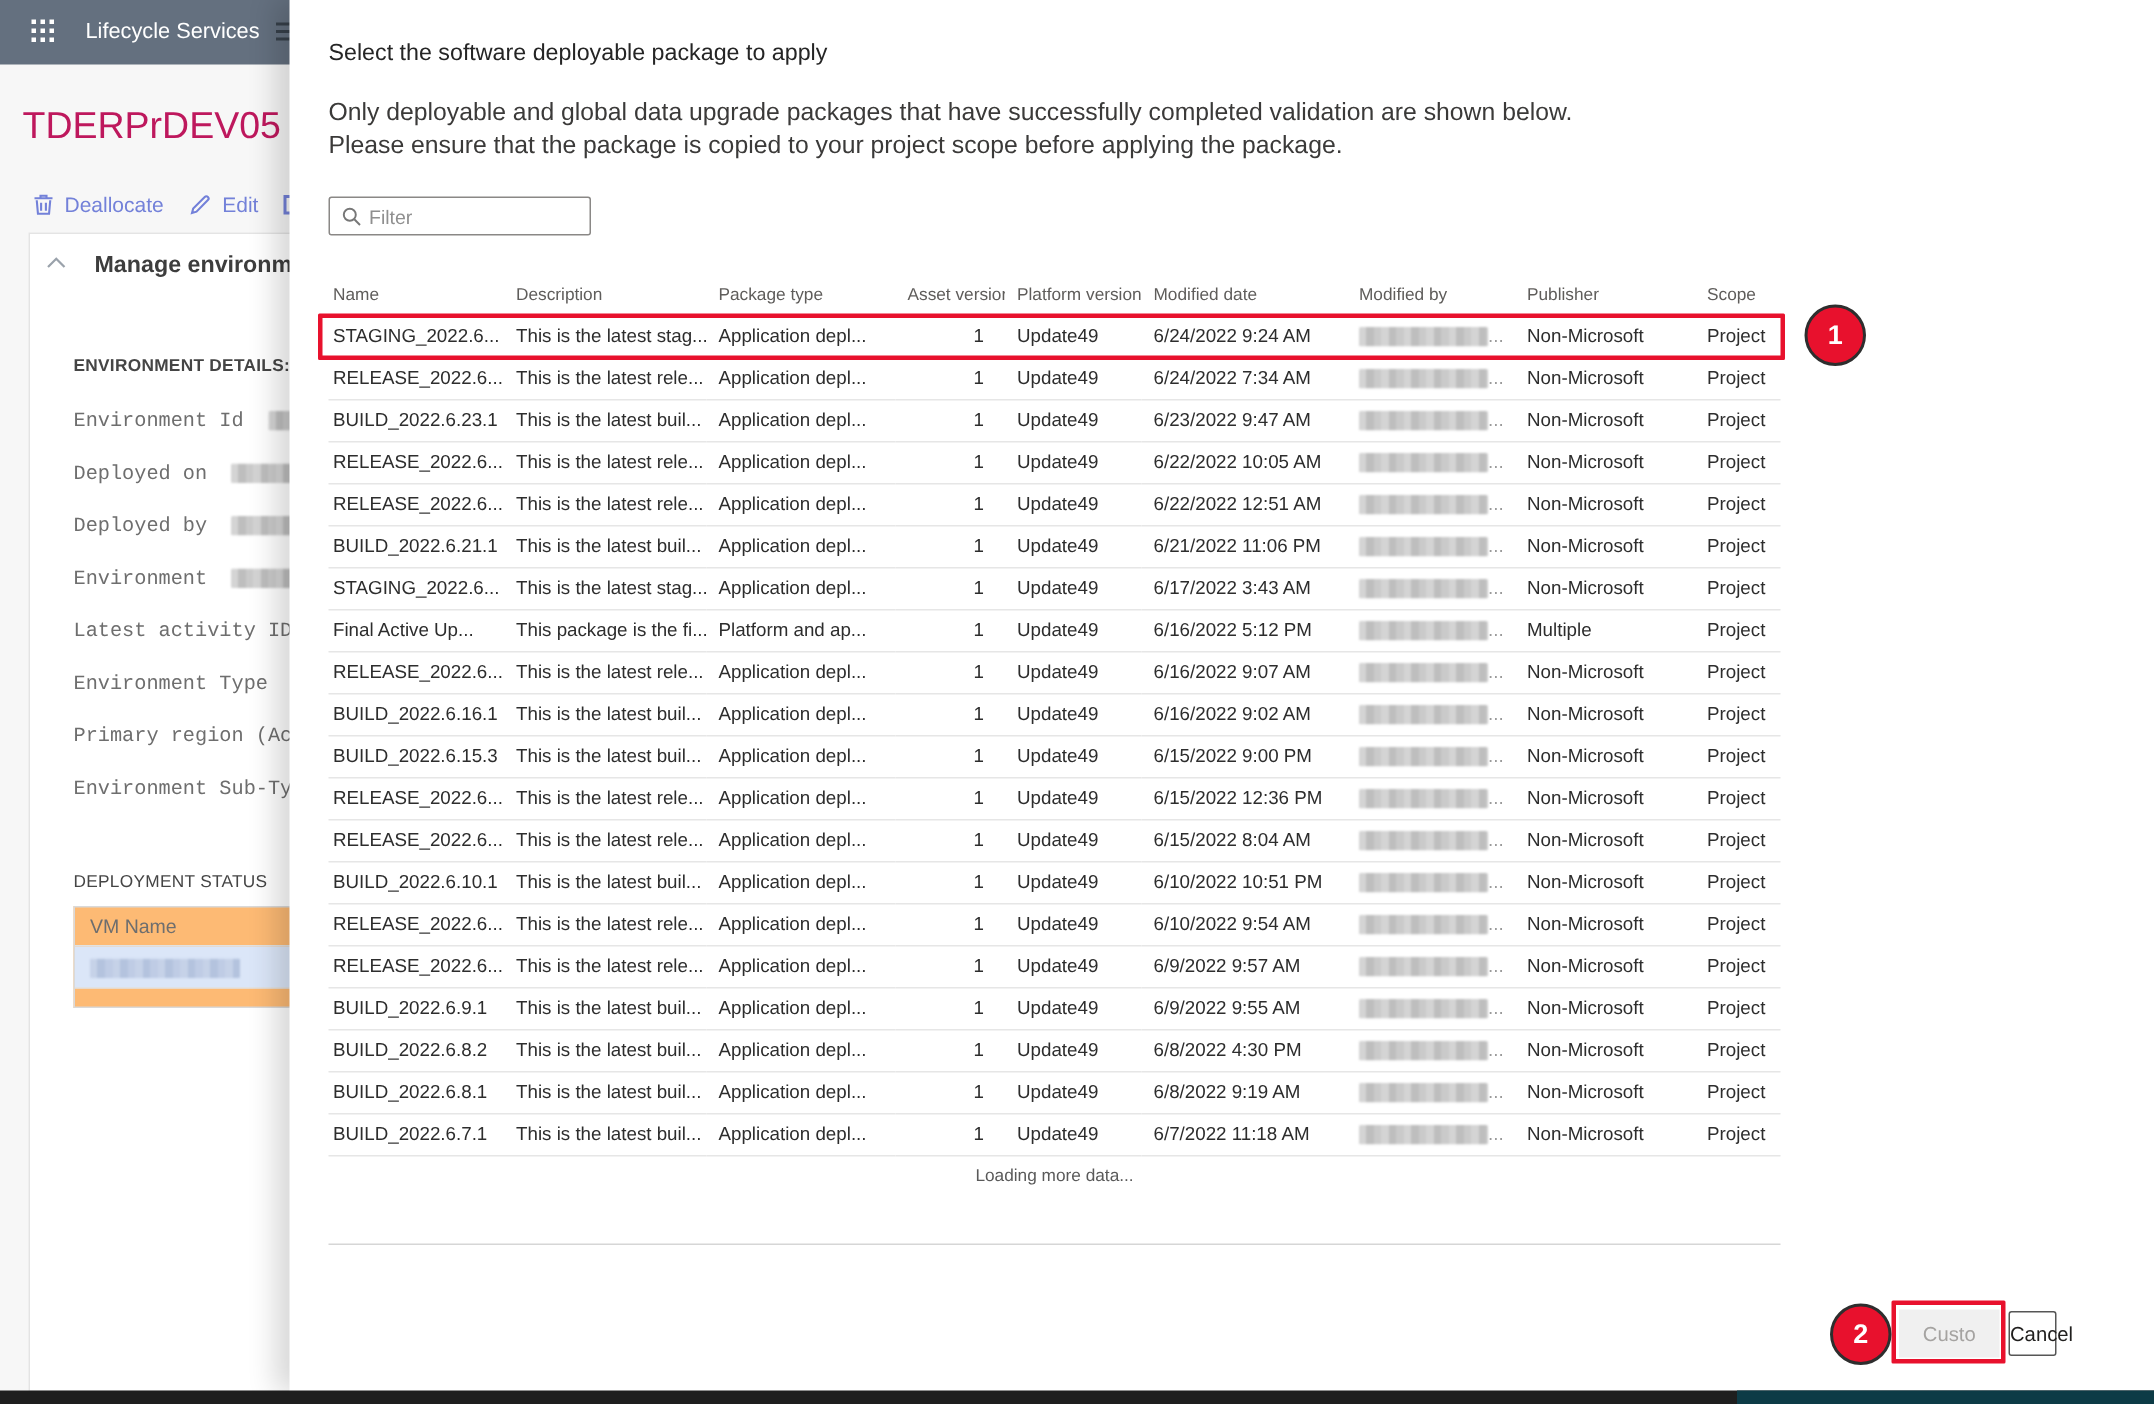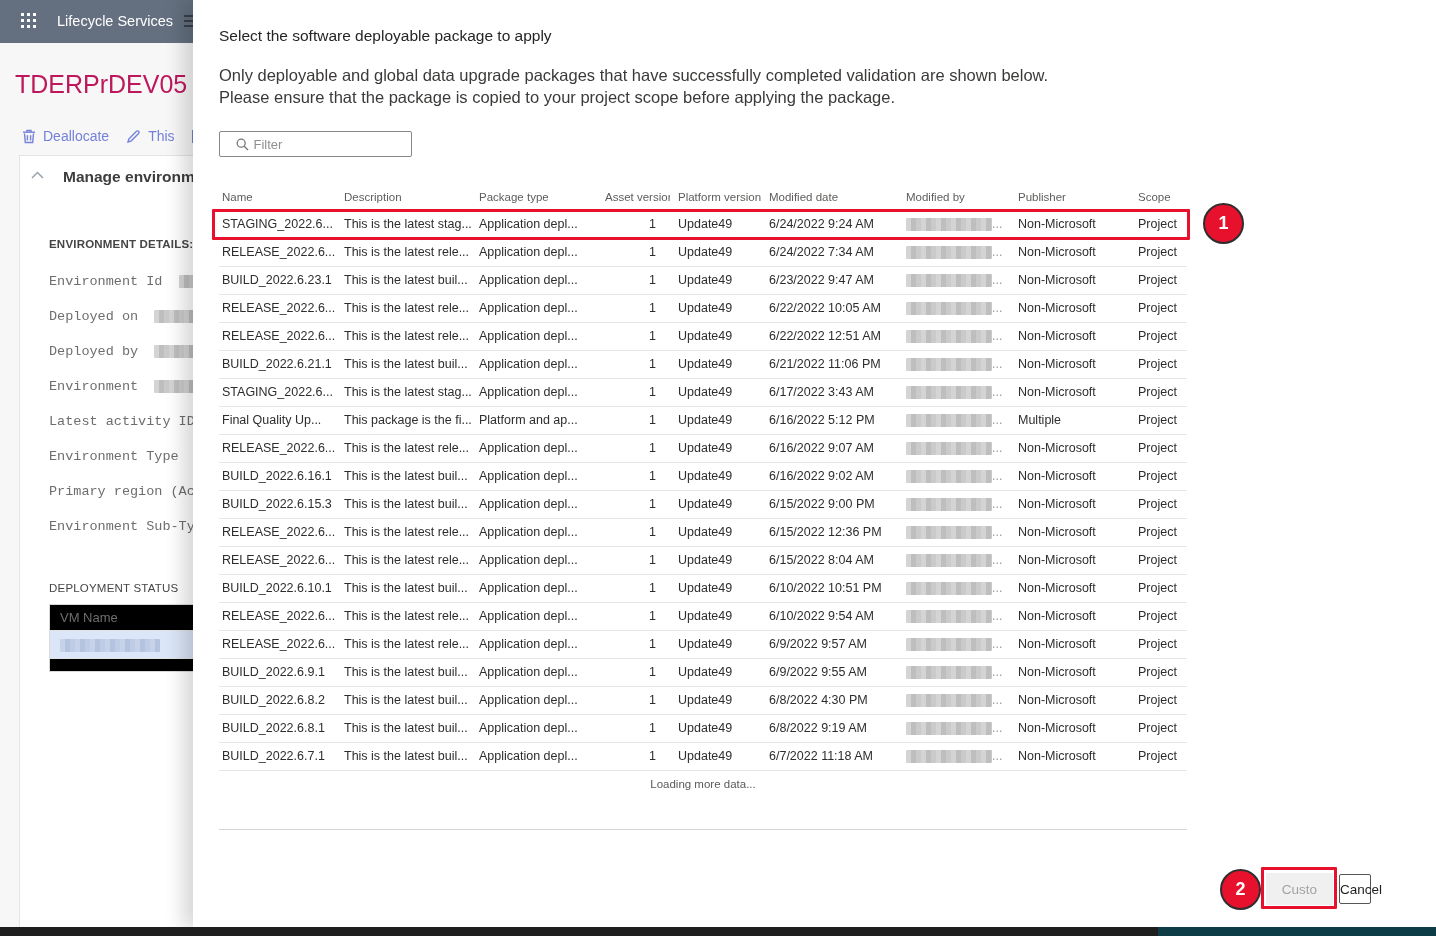--- a/index.html
+++ b/index.html
@@ -31,21 +31,21 @@
     background:#fff; border:1px solid #e4e4e4; z-index:1; }
   .card-header { position:absolute; left:0; top:10px; width:100%; height:24px; cursor:pointer; }
   .card-header .chev { position:absolute; left:11px; top:5px; color:#9aa2ab; }
   .card-header .ch-title { position:absolute; left:43px; top:2px; font-size:15.5px; font-weight:bold; color:#3d3d3d; }
 
   .details-heading { position:absolute; left:29px; top:82px; font-size:11.5px; font-weight:bold; color:#454545; letter-spacing:.2px; }
   .detail-row { position:absolute; left:29px; height:18px; font-size:13.5px; color:#6e6e6e; white-space:nowrap;font-family:Liberation Mono, monospace; }
   .detail-row .dvalue { margin-left:8px; }
   .dep-heading { position:absolute; left:29px; top:426px; font-size:11.5px; font-weight:normal; color:#454545; letter-spacing:.2px; }
 
-  .vm-table { position:absolute; left:29px; top:448px; width:260px; border:1px solid #d9d9d9; background:#000000; font-size:13px; }
+  .vm-table { position:absolute; left:29px; top:448px; width:260px; border:1px solid #d9d9d9; background:#fdba74; font-size:13px; }
   .vm-head { display:flex; height:26px; line-height:26px; color:#6e6e6e; border-bottom:1px solid #e2e2e2; }
   .vm-head .c1 { width:170px; padding-left:10px; }
   .vm-row { display:flex; height:28px; align-items:center; background:#dbe6f8; border-bottom:1px solid #e2e2e2; cursor:pointer; }
   .vm-row .c1 { width:170px; padding-left:10px; }
   .vm-empty { height:12px; }
 
   
   .redact { display:inline-block; height:13px; vertical-align:middle; border-radius:1px;
     background:
       repeating-linear-gradient(90deg,#d4d4d4 0 5px,#bebebe 5px 10px,#cacaca 10px 15px),
@@ -55,22 +55,22 @@
       repeating-linear-gradient(90deg,#c6d2e8 0 5px,#b4c3de 5px 10px,#bfcce5 10px 15px),
       repeating-linear-gradient(180deg,rgba(255,255,255,.45) 0 3px,rgba(100,110,130,.18) 3px 6px); }
   .rw45{width:45px}.rw70{width:70px}.rw80{width:80px}.rw86{width:86px}.rw100{width:100px}
 
   
   .dialog { position:absolute; left:193px; top:0; width:1243px; height:928px; background:#fff;
     box-shadow:-10px 0 18px rgba(0,0,0,.16); z-index:5; }
   .dlg-title { position:absolute; left:26px; top:27px; font-size:15.5px; font-weight:normal; color:#252525; }
   .dlg-desc { position:absolute; left:26px; top:65px; width:856px; font-size:16.5px; line-height:21.5px; color:#3b3a39; }
 
-  .filter-box { position:absolute; left:26px; top:131px; width:193px; height:26px;
-    border:1px solid #8a8886; border-radius:2px; background:#fff; display:flex; align-items:center;justify-content:center; }
+  .filter-box { position:absolute; left:26px; top:131px; width:175px; height:26px;
+    border:1px solid #8a8886; border-radius:2px; background:#fff; display:flex; align-items:center; }
   .filter-box svg { margin:0 5px 0 8px; flex:none; }
   .filter-box input { border:none; outline:none; width:150px; font-size:13px; color:#444;
     font-family:"Liberation Sans", sans-serif; background:transparent; }
   .filter-box input::placeholder { color:#8f8f8f; }
 
   .pkg-table { position:absolute; left:26px; top:186px; width:968px; border-collapse:collapse; table-layout:fixed; }
   .pkg-table th { font-size:11.5px; font-weight:normal; color:#5f5d5b; text-align:left;
     height:24px; vertical-align:middle; border-bottom:1px solid #c0c0c0; padding:0 0 2px 8px; white-space:nowrap; overflow:hidden; }
   .pkg-table td { font-size:12.5px; color:#2d2d2d; height:28px; vertical-align:middle;
     border-bottom:1px solid #e6e6e6; padding:0 2px 0 8px; white-space:nowrap; overflow:hidden; }
@@ -138,21 +138,21 @@
         <path d="M5 3 V1.5 H9 V3"></path>
         <line x1="5.4" y1="6.2" x2="5.4" y2="11.5"></line>
         <line x1="8.6" y1="6.2" x2="8.6" y2="11.5"></line>
     </svg>
     <span>Deallocate</span>
   </div>
   <div class="tb-item">
     <svg width="15" height="15" viewBox="0 0 15 15" fill="none" stroke="#7381d9" stroke-width="1.4">
       <path d="M2 13 L2.8 10 L10.5 2.3 A1.4 1.4 0 0 1 12.6 4.4 L5 12.1 L2 13 Z"></path>
     </svg>
-    <span>This</span>
+    <span>Edit</span>
   </div>
   <div class="tb-item">
     <span class="sq-icon"></span>
   </div>
 </div>
 
 <div class="card">
   <div class="card-header">
     <svg class="chev" width="13" height="8" viewBox="0 0 13 8" fill="none" stroke="#9aa2ab" stroke-width="1.5">
       <polyline points="1,7 6.5,1.5 12,7"></polyline>
@@ -326,21 +326,21 @@
           <td>Application depl...</td>
           <td>1</td>
           <td>Update49</td>
           <td>6/17/2022 3:43 AM</td>
           <td><span class="redact rw86"></span><span class="ellip">...</span></td>
           <td>Non-Microsoft</td>
           <td>Project</td>
         </tr>
 
         <tr>
-          <td>Final Quality Up...</td>
+          <td>Final Active Up...</td>
           <td>This package is the fi...</td>
           <td>Platform and ap...</td>
           <td>1</td>
           <td>Update49</td>
           <td>6/16/2022 5:12 PM</td>
           <td><span class="redact rw86"></span><span class="ellip">...</span></td>
           <td>Multiple</td>
           <td>Project</td>
         </tr>
 

